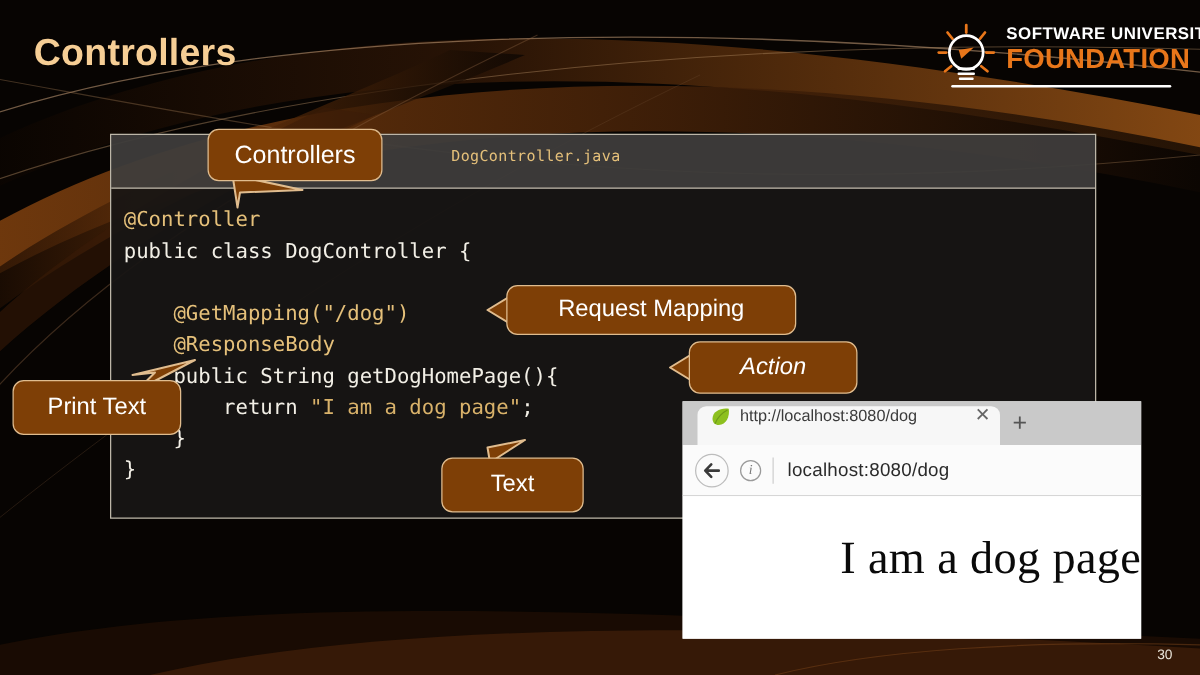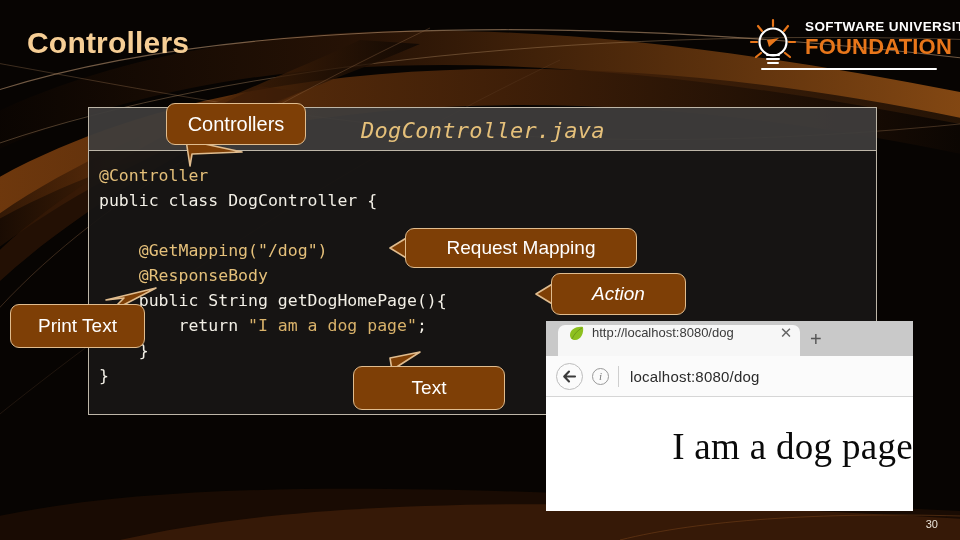--- a/index.html
+++ b/index.html
@@ -100,24 +100,23 @@
     position: relative;
     height: 43px;
     background: rgba(255,255,255,0.16);
     border-bottom: 1px solid #BDB6A8;
   }
   #code-filename {
     position: absolute;
     left: 272px;
     top: 10px;
     font-family: "DejaVu Sans Mono", monospace;
-    font-size: 22px;
+    font-size: 12px;
     color: #E5C07A;
     letter-spacing: 0.3px;
-    font-style: italic;
   }
   #code-body {
     position: relative;
     padding: 12px 4px 0 10px;
     font-family: "DejaVu Sans Mono", monospace;
     font-size: 16.5px;
     line-height: 25px;
     color: #F2EFE6;
     white-space: pre;
   }
@@ -162,21 +161,21 @@
   }
   #callout-print-text {
     left: 10px;
     top: 304px;
     width: 135px;
     height: 44px;
   }
   #callout-text {
     left: 353px;
     top: 366px;
-    width: 152px;
+    width: 114px;
     height: 44px;
   }
 
   .tail-svg { position: absolute; pointer-events: none; }
 
   
   #browser {
     position: absolute;
     left: 546px;
     top: 321px;

